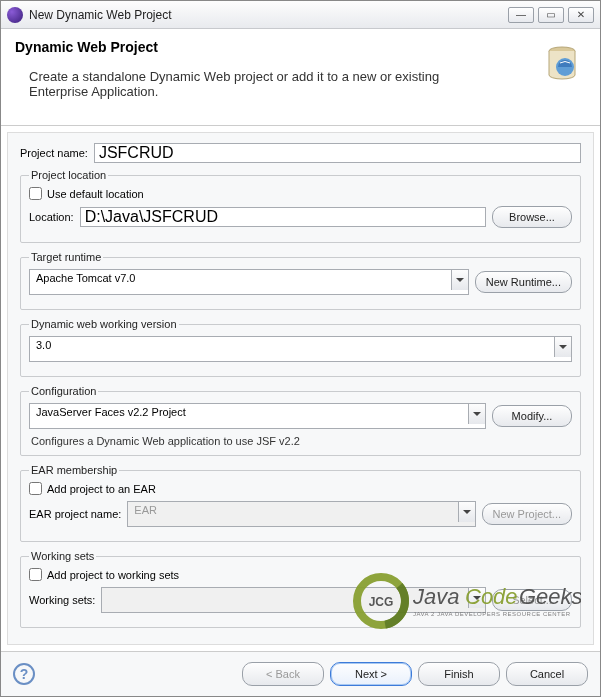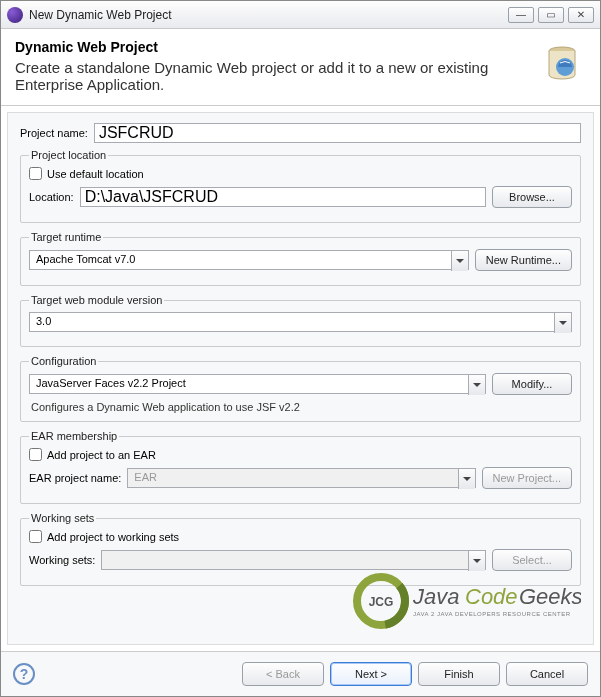--- a/index.html
+++ b/index.html
@@ -11,40 +11,40 @@
 .titlebar { height: 28px; background: linear-gradient(#fdfdfd,#e8eaee); border-bottom: 1px solid #c7c9cd; display: flex; align-items: center; padding: 0 6px; font-size: 12px; color: #222; }
 .titlebar .eclipse-icon { width: 16px; height: 16px; margin-right: 6px; border-radius: 50%; background: radial-gradient(circle at 30% 30%, #8a5bd6, #3a1e7a); position: relative; }
 .titlebar .title { flex: 1; }
 .winbtns { display: flex; gap: 4px; }
 .winbtn { width: 26px; height: 16px; border: 1px solid #9aa0a8; border-radius: 2px; background: linear-gradient(#fff,#e7e9ee); display: flex; align-items: center; justify-content: center; font-size: 10px; color: #444; }
 
 
 .banner { background: #fff; border-bottom: 1px solid #ccc; padding: 10px 14px 12px 14px; display: flex; align-items: flex-start; min-height: 70px; gap: 34px; }
 .banner-text { flex: 1; }
 .banner h1 { font-size: 14px; font-weight: bold; margin: 0 0 4px 0; color: #000; }
-.banner p { font-size: 15px; margin: 0; color: #333; }
+.banner p { font-size: 13px; margin: 14px; color: #333; }
 .jar-icon { width: 48px; height: 48px; position: relative; }
 .jar-icon svg { width: 48px; height: 48px; }
 
 
 .body { flex: 1; padding: 10px 12px 1px 12px; overflow: hidden; background: #f7f8f9; margin: 6px; border: 1px solid #ddd; position: relative; }
 .row { display: flex; align-items: center; margin-bottom: 6px; font-size: 11px; }
 .row label.fld { color: #000; margin-right: 6px; }
 input[type=text], .textbox { height: 20px; border: 1px solid #a8acb2; background: #fff; font-size: 16px; padding: 0 4px; flex: 1; }
 
 fieldset.group { border: 1px solid #c9cbce; border-radius: 2px; margin: 6px 0 8px 0; padding: 6px 8px 8px 8px; }
 fieldset.group > legend { font-size: 11px; color: #222; padding: 0 2px; }
 
 .checkbox-row { display: flex; align-items: center; font-size: 11px; margin-bottom: 6px; }
 .checkbox-row input[type=checkbox] { margin: 0 5px 0 0; width: 13px; height: 13px; }
 
-.btn { height: 22px; min-width: 80px; border: 1px solid #9aa0a8; border-radius: 4px; background: linear-gradient(#fefefe,#e7e9ed); font-size: 11px; padding: 0 10px; margin-left: 6px; color: #222; }
+.btn { height: 22px; min-width: 80px; border: 1px solid #9aa0a8; border-radius: 10px; background: linear-gradient(#fefefe,#e7e9ed); font-size: 11px; padding: 0 10px; margin-left: 6px; color: #222; }
 .btn:disabled { color: #999; }
 .combo { position: relative; display: flex; align-items: center; flex: 1; }
-.combo .box { flex: 1; height: 20px; border: 1px solid #a8acb2; background: #fff; font-size: 11px; padding: 2px 20px 0 6px; }
+.combo .box { flex: 1; height: 26px; border: 1px solid #a8acb2; background: #fff; font-size: 11px; padding: 2px 20px 0 6px; }
 .combo .chev { position: absolute; right: 1px; top: 1px; width: 17px; height: 20px; border-left: 1px solid #a8acb2; background: linear-gradient(#fdfdfd,#e6e8ec); display: flex; align-items: center; justify-content: center; }
 .combo .chev::after { content: ""; border-left: 4px solid transparent; border-right: 4px solid transparent; border-top: 4px solid #444; }
 .combo.disabled .box { background: #f0f0f0; color: #999; }
 
 .desc { font-size: 11px; color: #333; margin: 4px 0 0 2px; }
 .lbl-disabled { color: #999; }
 
 
 .footer { border-top: 1px solid #ccc; padding: 10px 12px; display: flex; align-items: center; background: #f7f8f9; }
 .help { width: 22px; height: 22px; border: 2px solid #6a8fc4; border-radius: 50%; color: #6a8fc4; display: flex; align-items: center; justify-content: center; font-size: 14px; font-weight: bold; }
@@ -112,21 +112,21 @@
       <div class="row">
         <div class="combo">
           <div class="box">Apache Tomcat v7.0</div>
           <div class="chev"></div>
         </div>
         <button class="btn" style="min-width:96px">New Runtime...</button>
       </div>
     </fieldset>
 
     <fieldset class="group">
-      <legend>Target web module version</legend>
+      <legend>Dynamic web working version</legend>
       <div class="row">
         <div class="combo">
           <div class="box">3.0</div>
           <div class="chev"></div>
         </div>
       </div>
     </fieldset>
 
     <fieldset class="group">
       <legend>Configuration</legend>

